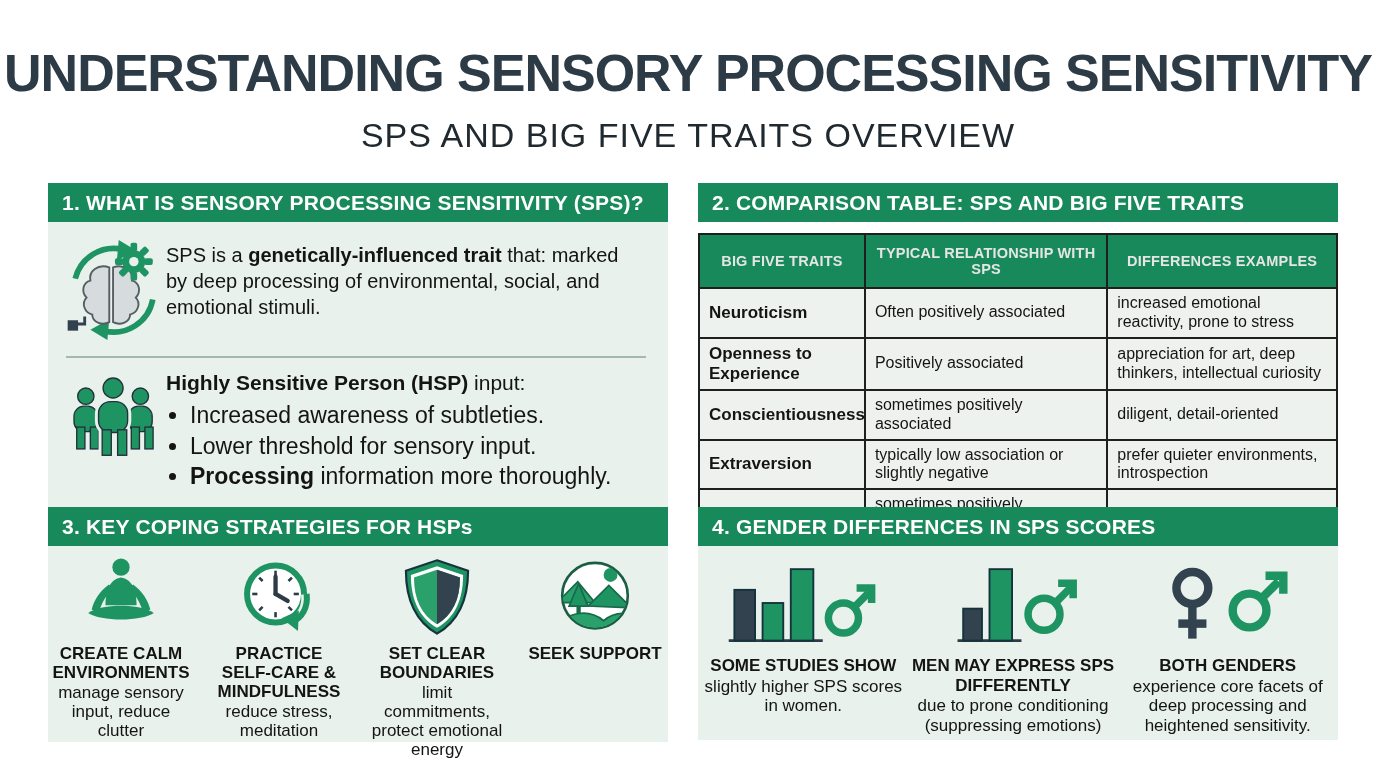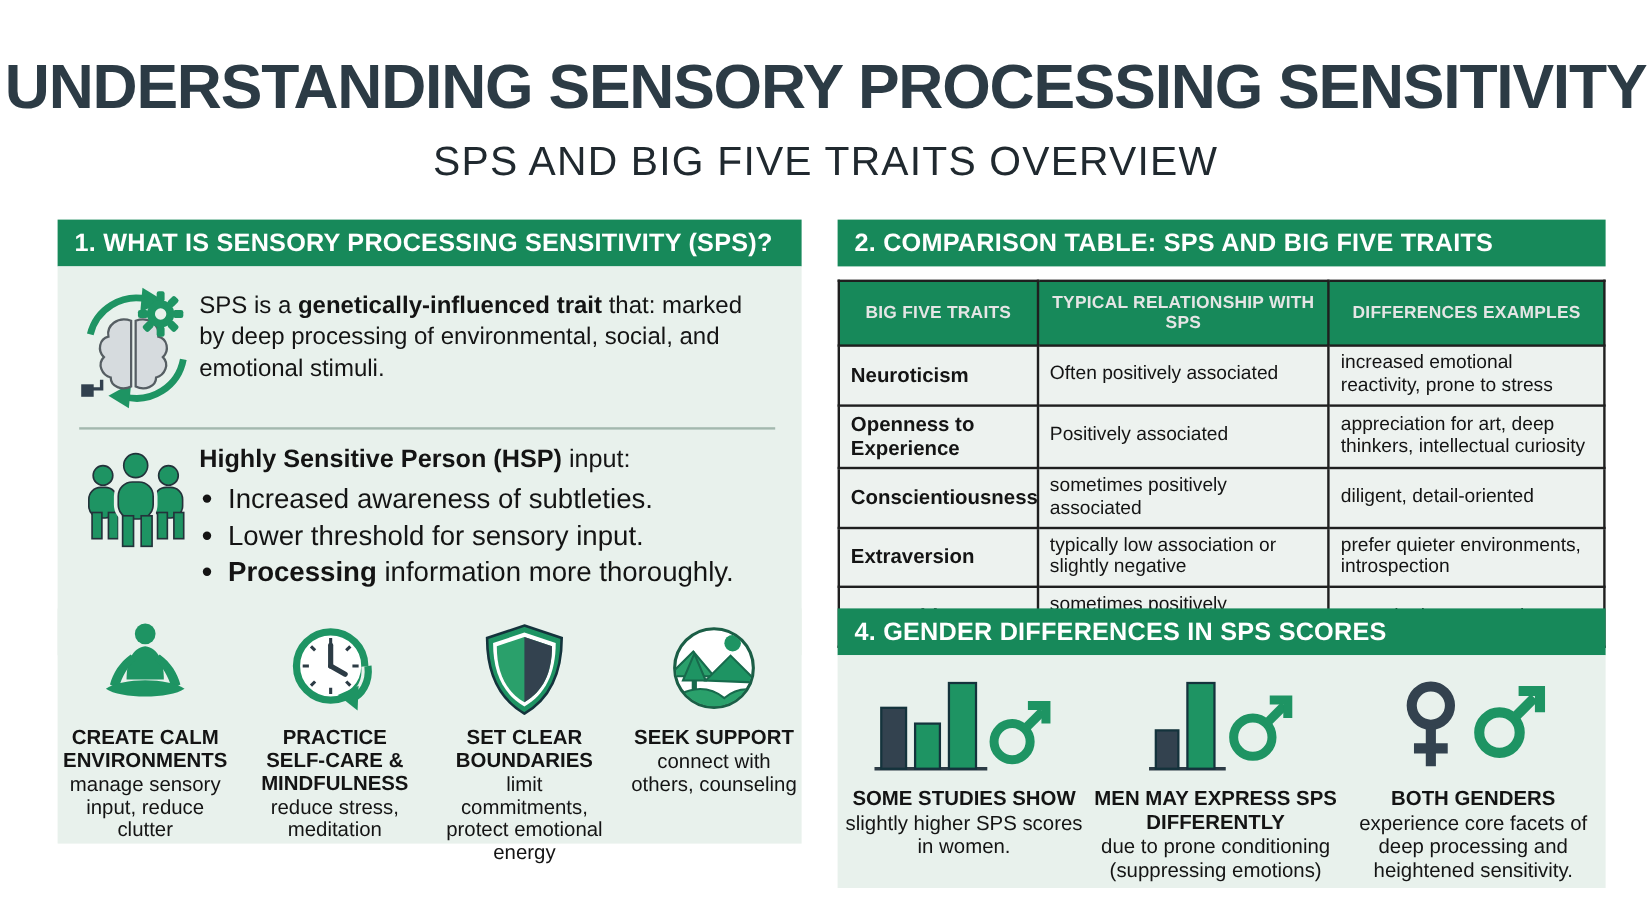--- a/index.html
+++ b/index.html
@@ -177,20 +177,21 @@
         <tr>
           <td class="trait">Agreeableness</td>
           <td>sometimes positively associated</td>
           <td>empathetic, cooperation</td>
         </tr>
       </tbody>
     </table>
   </div>
 
   <div id="panel3" class="panel">
+    <div class="panel-header">3. KEY COPING STRATEGIES FOR HSPs</div>
     <div class="panel-body strategies">
 
       <div class="strategy">
         <div class="icon-box">
           <svg width="96" height="82" viewBox="0 0 110 95">
             <g fill="#1E9463">
               <circle cx="55" cy="13" r="10"></circle>
               <path d="M55,25 C42,27 37,40 37,57 L73,57 C73,40 68,27 55,25 Z"></path>
               <path d="M41,33 C30,41 24,51 21,62 L29,66 C33,54 38,44 46,38 Z"></path>
               <path d="M69,33 C80,41 86,51 89,62 L81,66 C77,54 72,44 64,38 Z"></path>
@@ -264,21 +265,20 @@
               <circle cx="68" cy="22" r="8" fill="#1E9463"></circle>
               <path d="M6,54 L30,30 L50,54 Z" fill="#2AA06B" stroke="#176A4C" stroke-width="2"></path>
               <path d="M42,58 L66,34 L92,60 Z" fill="#1E9463" stroke="#176A4C" stroke-width="2"></path>
               <path d="M0,86 C20,62 44,62 60,75 C74,63 90,65 102,73 L102,95 L0,95 Z" fill="#2AA06B" stroke="#176A4C" stroke-width="2"></path>
               <polygon points="31,32 42,58 20,58" fill="#1E9463" stroke="#176A4C" stroke-width="2"></polygon>
               <rect x="28.5" y="58" width="5" height="9" fill="#176A4C"></rect>
             </g>
           </svg>
         </div>
         <div class="s-title">SEEK SUPPORT</div>
-        <div class="s-desc">connect with others, counseling</div>
       </div>
 
     </div>
   </div>
 
   <div id="panel4" class="panel">
     <div class="panel-header">4. GENDER DIFFERENCES IN SPS SCORES</div>
     <div class="panel-body genders">
 
       <div class="gender">

